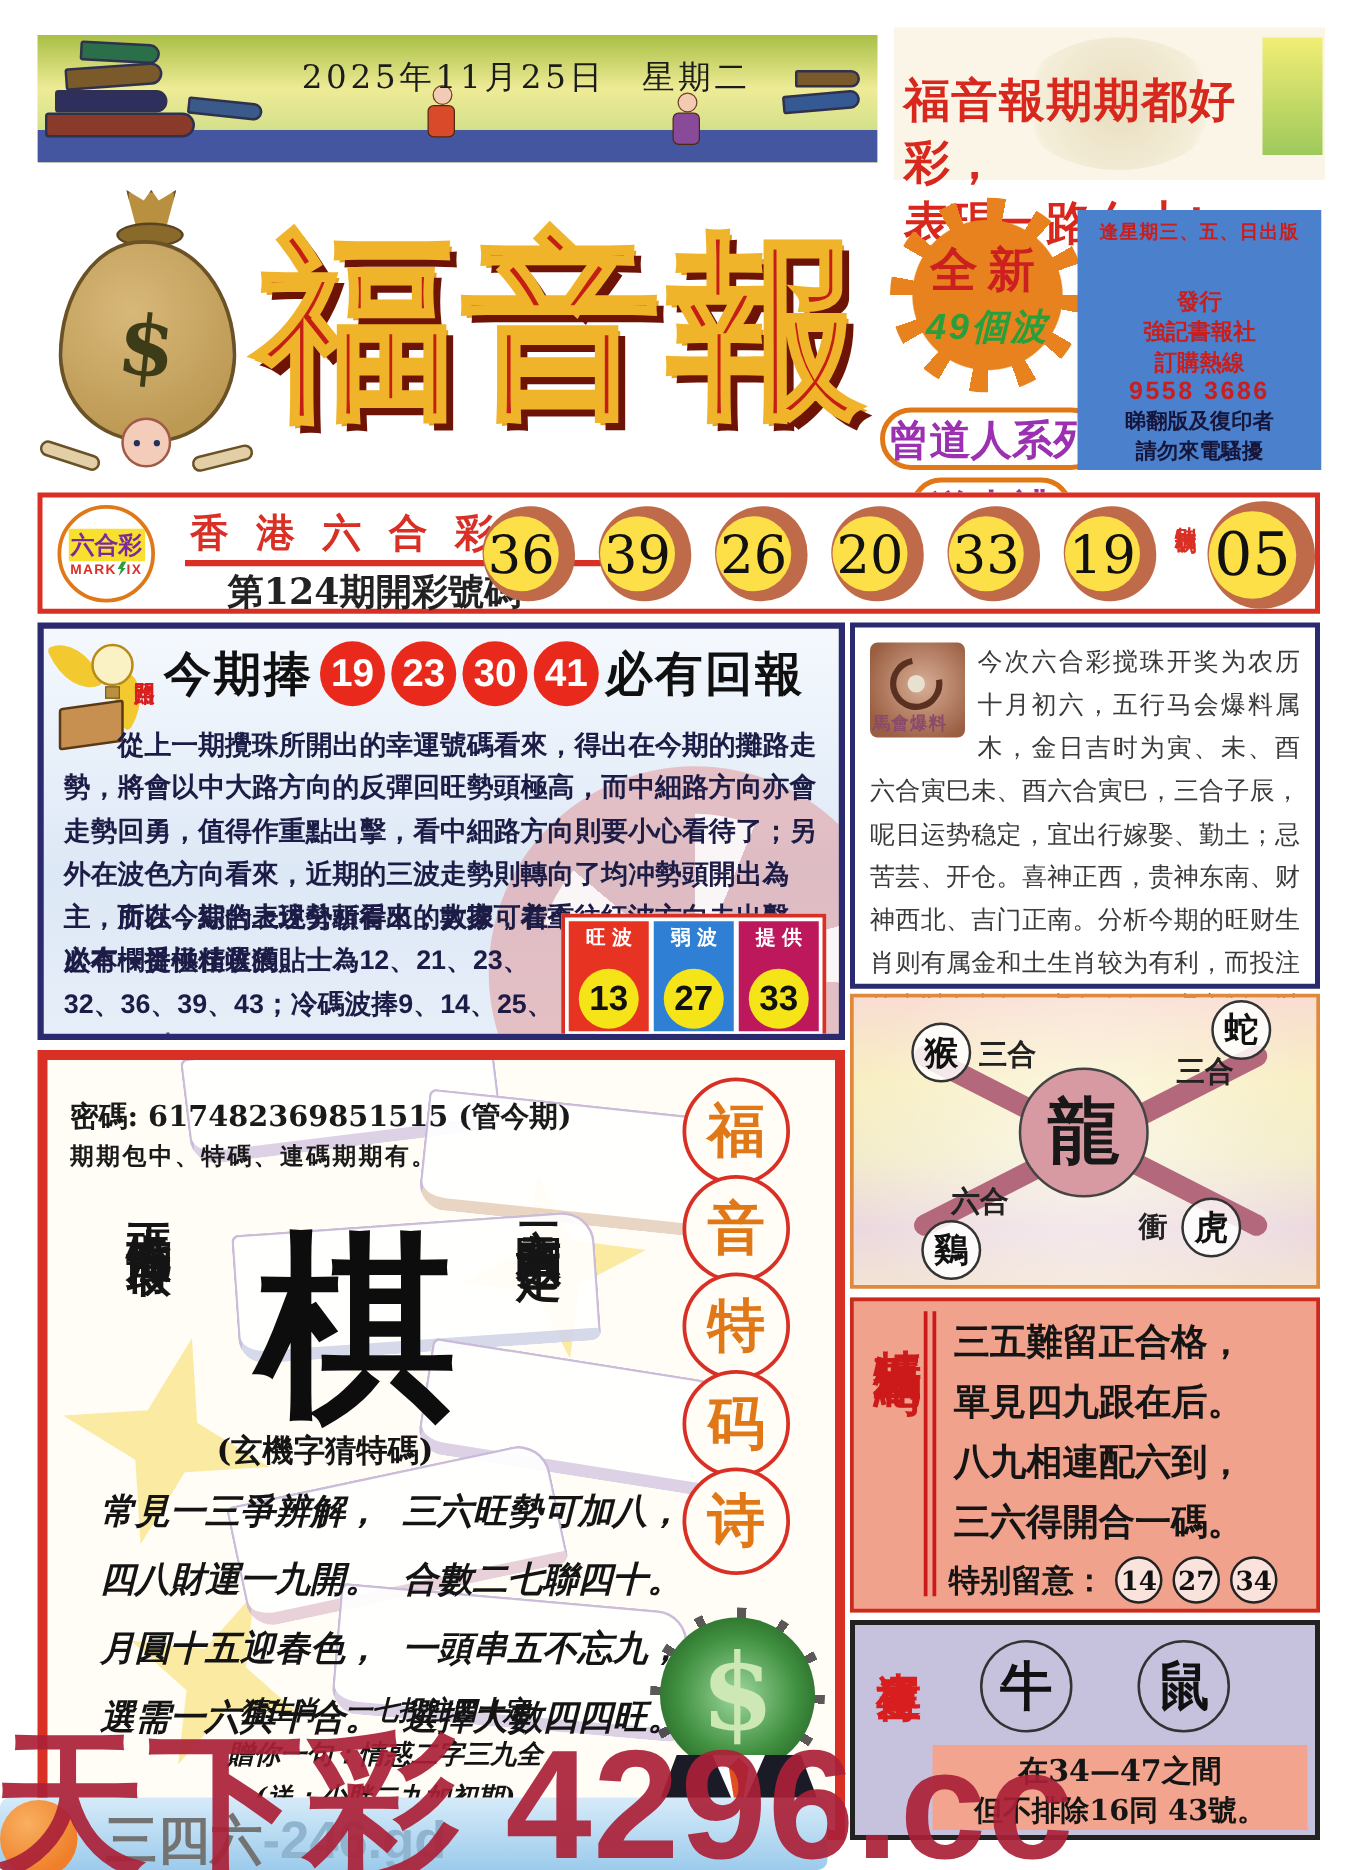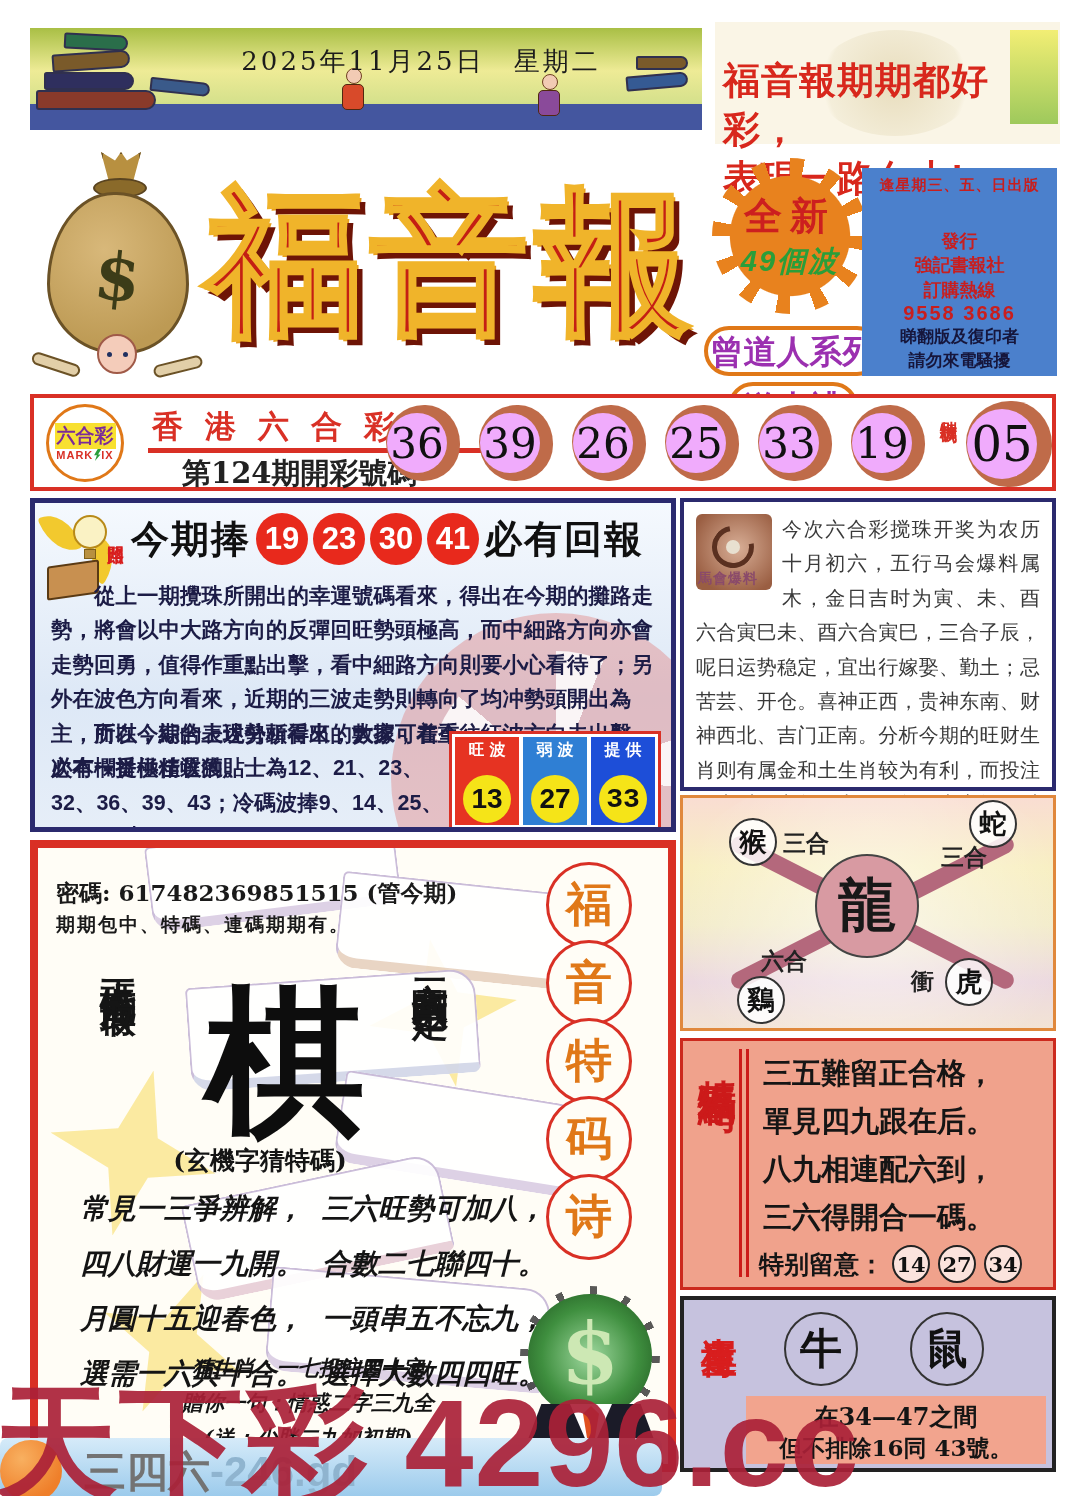--- a/index.html
+++ b/index.html
@@ -51,21 +51,21 @@
   .ms-logo { position:absolute; left:12px; top:6px; width:78px; height:78px; border:3px solid #e07818; border-radius:50%; background:#fff; text-align:center; overflow:hidden; }
   .ms-logo-cn { margin-top:16px; font-weight:900; font-size:19px; color:#7a2a9a; background:#f8e030; display:inline-block; padding:0 2px; }
   .ms-logo-en { font-weight:900; font-size:11px; color:#d93025; letter-spacing:1px; }
   .bolt { display:inline-block; width:8px; height:12px; background:#2a9e3a; clip-path:polygon(55% 0,100% 0,60% 45%,90% 45%,20% 100%,45% 52%,10% 52%); vertical-align:-2px; }
   .ms-title { position:absolute; left:118px; top:8px; font-weight:900; font-size:31px; color:#d93025; letter-spacing:22px; white-space:nowrap; }
   .ms-rule { position:absolute; left:114px; top:50px; width:348px; height:5px; background:#d93025; }
   .ms-draw { position:absolute; left:148px; top:56px; font-weight:900; font-size:29px; color:#222; font-family:"DejaVu Serif",serif; }
   .balls { position:absolute; left:352px; top:7px; display:flex; gap:19px; }
   .ball { position:relative; width:74px; height:76px; }
   .ball-outer { position:absolute; inset:0; background:#bf6b49; border-radius:52% 47% 50% 49% / 49% 51% 48% 52%; }
-  .ball-inner { position:absolute; left:1px; top:8px; width:60px; height:60px; background:#f0abfc; border-radius:50%; display:flex; align-items:center; justify-content:center; font:42px "DejaVu Serif",serif; color:#111; }
+  .ball-inner { position:absolute; left:1px; top:8px; width:60px; height:60px; background:#fde047; border-radius:50%; display:flex; align-items:center; justify-content:center; font:42px "DejaVu Serif",serif; color:#111; }
   .sp-label { position:absolute; left:903px; top:9px; writing-mode:vertical-rl; text-orientation:upright; font-weight:900; font-size:17px; color:#d93025; letter-spacing:2px; }
   .sp-ball { position:absolute; left:932px; top:3px; width:86px; height:86px; }
   .sp-ball .ball-inner { width:70px; height:70px; font-size:48px; }
 
   
   .analysis { left:30px; top:498px; width:646px; height:334px; border:5px solid #2b2a6e; background:linear-gradient(180deg,#f5f9fe 0%,#dde8f6 60%,#e6eef8 100%); overflow:hidden; }
   .bauhinia { position:absolute; right:-50px; top:110px; width:330px; height:330px; border-radius:50%; background:rgba(225,85,80,.30); }
   .bauhinia-pin { position:absolute; inset:38px; border-radius:50%; background:repeating-conic-gradient(rgba(255,255,255,.85) 0 22deg, rgba(0,0,0,0) 22deg 72deg); }
   .an-icon { position:absolute; left:10px; top:8px; width:82px; height:104px; }
   .leaf { position:absolute; background:#f2c92e; border-radius:10% 90% 10% 90%; }
@@ -75,21 +75,21 @@
   .an-icon-label { position:absolute; right:0; top:22px; writing-mode:vertical-rl; text-orientation:upright; font-weight:900; font-size:17px; color:#d81e1e; }
   .headline { position:absolute; left:96px; top:10px; display:flex; align-items:center; gap:5px; }
   .hl-text { font-weight:900; font-size:38px; color:#101010; letter-spacing:2px; }
   .hl-num { width:52px; height:52px; border-radius:50%; background:#e8291c; color:#fff; font-weight:900; font-size:31px; display:flex; align-items:center; justify-content:center; }
   .an-para1 { position:absolute; left:16px; top:76px; width:616px; font-size:21.5px; line-height:1.6; color:#1c1c46; font-weight:700; text-indent:2em; }
   .an-para2 { position:absolute; left:16px; top:214px; width:414px; font-size:21.5px; line-height:1.6; color:#1c1c46; font-weight:700; text-indent:2em; }
   .waves { position:absolute; left:414px; top:228px; border:3px solid #d93025; background:#fff; padding:3px; display:flex; gap:4px; }
   .wave { width:64px; height:88px; display:flex; flex-direction:column; align-items:center; }
   .wave-label { color:#fff; font-weight:900; font-size:16px; letter-spacing:5px; padding-left:5px; margin-top:3px; }
   .wave-circ { width:48px; height:48px; margin-top:14px; border-radius:50%; background:#f5e418; display:flex; align-items:center; justify-content:center; font-weight:900; font-size:28px; color:#111; }
-  .wave-red { background:#e63322; } .wave-blue { background:#2f7fd4; } .wave-green { background:#1d4ed8;font-family:Liberation Mono, monospace; }
+  .wave-red { background:#e63322; } .wave-blue { background:#2f7fd4; } .wave-green { background:#be185d; }
 
   
   .horse { left:680px; top:498px; width:376px; height:293px; border:4px solid #2b2a6e; background:#fff; padding:10px 12px; }
   .horse-icon { float:left; width:76px; height:76px; margin:2px 10px 2px 0; background:radial-gradient(circle at 55% 45%,#d8ae96 0%,#9a5e42 80%); border-radius:6px; position:relative; }
   .horse-swirl { position:absolute; left:16px; top:12px; width:42px; height:42px; border:5px solid #5a3020; border-radius:50%; border-top-color:transparent; transform:rotate(35deg); }
   .horse-dot { position:absolute; left:30px; top:26px; width:14px; height:14px; border-radius:50%; background:#e8e0d0; }
   .horse-cap { position:absolute; left:2px; bottom:2px; font-weight:900; font-size:14px; color:#8a4a6a; letter-spacing:1px; }
   .horse-text { font-family:"DejaVu Serif",serif; font-size:20px; line-height:1.72; color:#3a3a3a; text-align:justify; }
 
   
@@ -229,21 +229,21 @@
     <div class="ball">
         <div class="ball-outer"></div>
         <div class="ball-inner">39</div>
       </div>
     <div class="ball">
         <div class="ball-outer"></div>
         <div class="ball-inner">26</div>
       </div>
     <div class="ball">
         <div class="ball-outer"></div>
-        <div class="ball-inner">25</div>
+        <div class="ball-inner">20</div>
       </div>
     <div class="ball">
         <div class="ball-outer"></div>
         <div class="ball-inner">33</div>
       </div>
     <div class="ball">
         <div class="ball-outer"></div>
         <div class="ball-inner">19</div>
       </div>
   </div>

